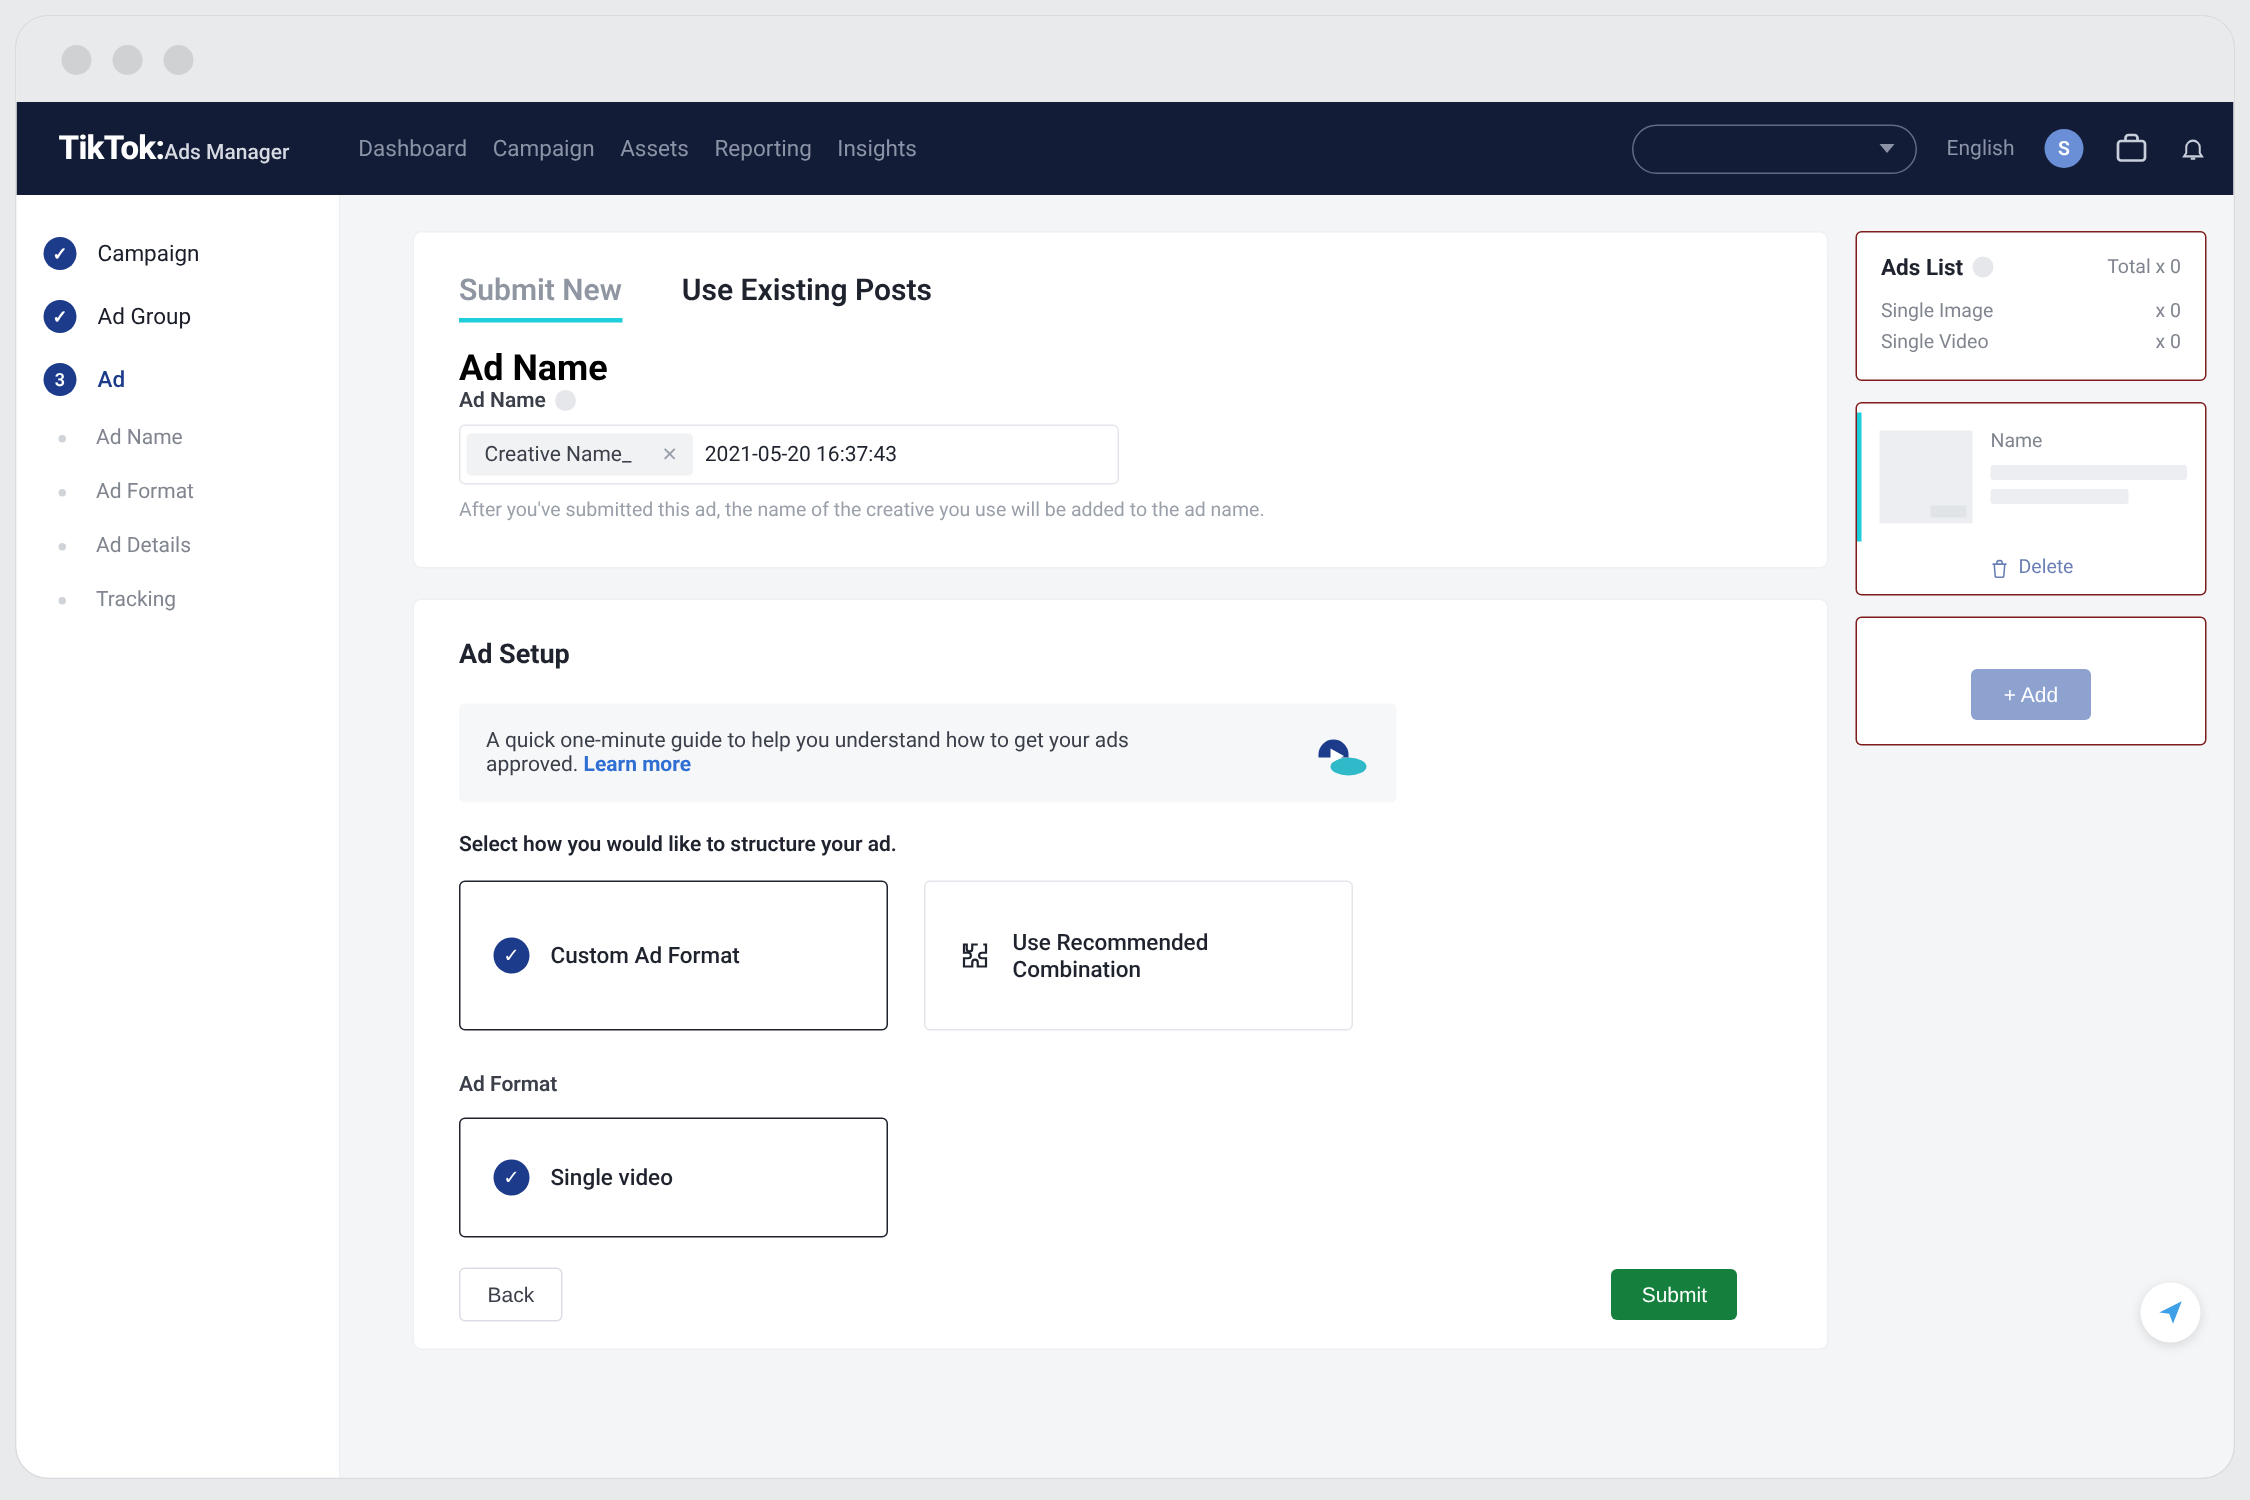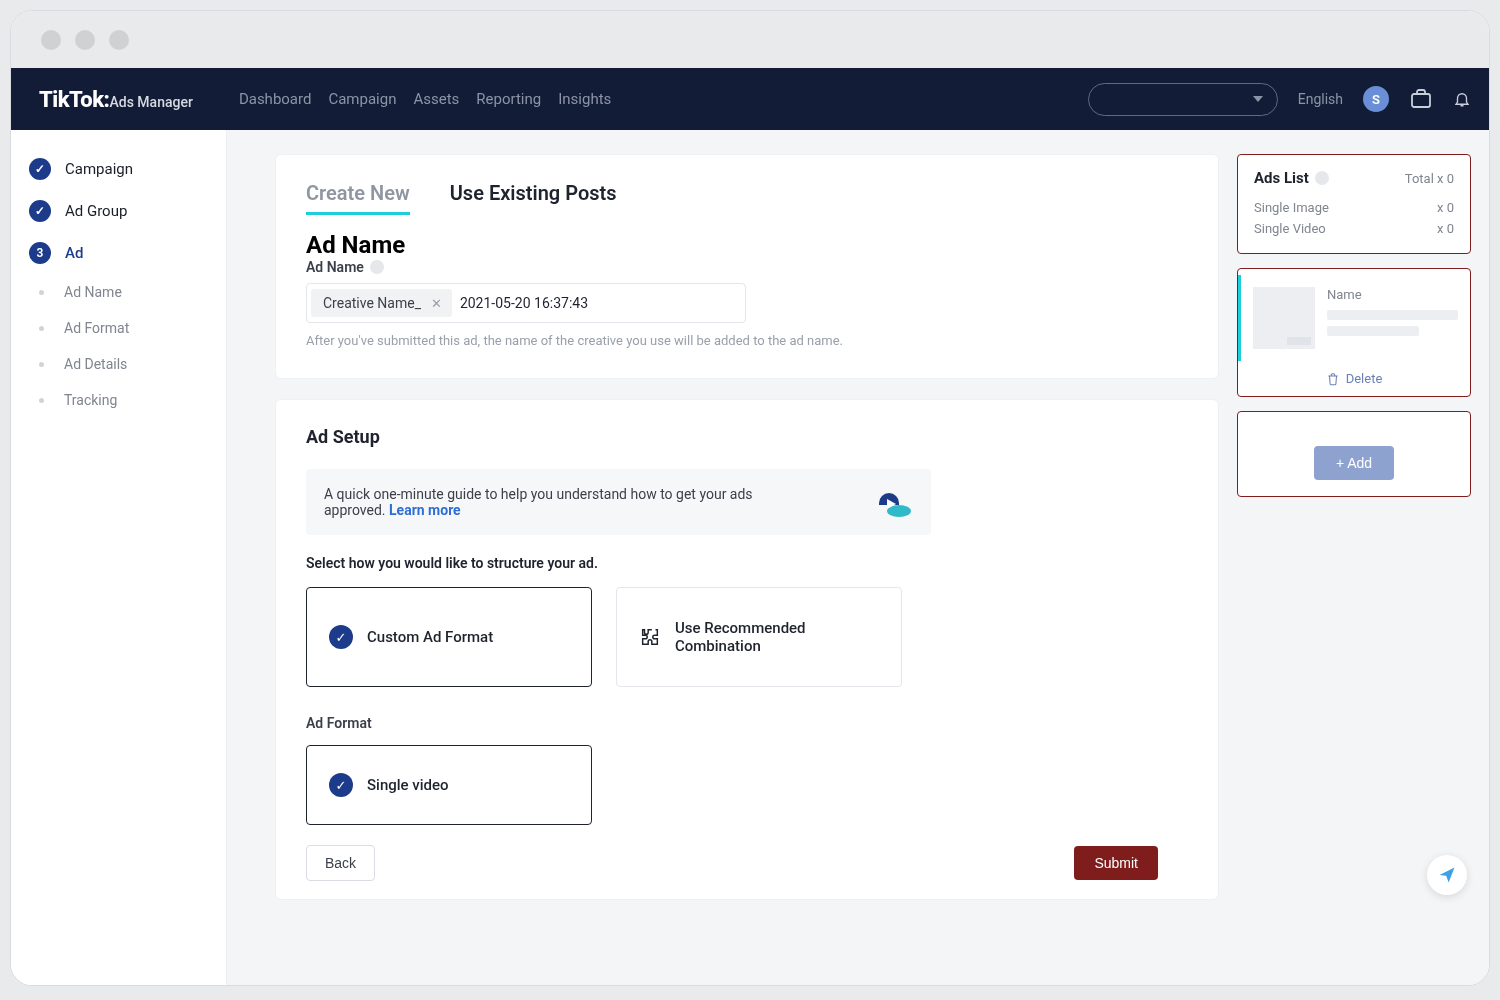--- a/index.html
+++ b/index.html
@@ -127,21 +127,21 @@
     width: 14px; height: 14px; border-radius: 50%; background:#e5e7eb;
     display:inline-block;
   }
   .name-input-wrap {
     display:flex; align-items:center; gap: 8px;
     border: 1px solid #e3e6eb; border-radius: 4px; height: 40px;
     padding: 4px 8px 4px 4px; width: 440px;
   }
   .chip {
     background:#f1f2f4; border-radius: 3px; padding: 6px 6px 6px 12px;
-    font-size: 14px; color:#3b3f49; display:flex; align-items:center; gap:6px;
+    font-size: 14px; color:#3b3f49; display:flex; align-items:center; gap:16px;
   }
   .chip .x { color:#9aa0aa; font-size: 13px; cursor:pointer; padding: 0 4px; }
   .name-value { font-size: 14px; color:#1f232e; }
   .hint { font-size: 13px; color:#9aa0aa; margin-top: 10px; }
 
   .guide-banner {
     background:#f6f7f9; border-radius:4px; padding: 16px 18px;
     display:flex; align-items:center; justify-content:space-between;
     margin-bottom: 20px; width: 625px;
   }
@@ -174,21 +174,21 @@
 
   .footer-row {
     display:flex; justify-content:space-between; align-items:center;
     padding: 20px 30px 0 0;
   }
   .btn-back {
     border:1px solid #dadde3; background:#fff; color:#3b3f49;
     padding: 9px 18px; border-radius:4px; font-size:14px; cursor:pointer;
   }
   .btn-submit {
-    background:#7f1d1d; color:#fff; border:none; padding:9px 20px;
+    background:#15803d; color:#fff; border:none; padding:9px 20px;
     border-radius:4px; font-size:14px; cursor:pointer;
   }
 
   .right-panel { width: 234px; display:flex; flex-direction:column; gap: 0; }
   .panel-card { background:#fff; border:1px solid #7f1d1d; border-radius:4px; padding: 14px 16px; margin-bottom: 14px; }
   .panel-head { display:flex; justify-content:space-between; align-items:center; margin-bottom: 10px; }
   .panel-title { font-size:15px; font-weight:700; color:#1f232e; display:flex; align-items:center; gap:6px; }
   .panel-total { font-size:13px; color:#80858f; }
   .panel-row { display:flex; justify-content:space-between; font-size:13px; color:#80858f; padding: 3px 0; }
   .thumb-card {
@@ -297,21 +297,21 @@
       <div class="side-sub">
           <span>Tracking</span>
         </div>
     </div>
 
     <div class="content">
       <div class="content-main">
 
         <div class="first-block">
           <div class="tabs">
-            <div class="tab active">Create New</div>
+            <div class="tab active">Submit New</div>
             <div class="tab">Use Existing Posts</div>
           </div>
 
           <h2 style="margin-top:18px">Ad Name</h2>
 
           <div class="field-label">
             <span>Ad Name</span>
             <span class="help-dot"></span>
           </div>
           <div class="name-input-wrap">

